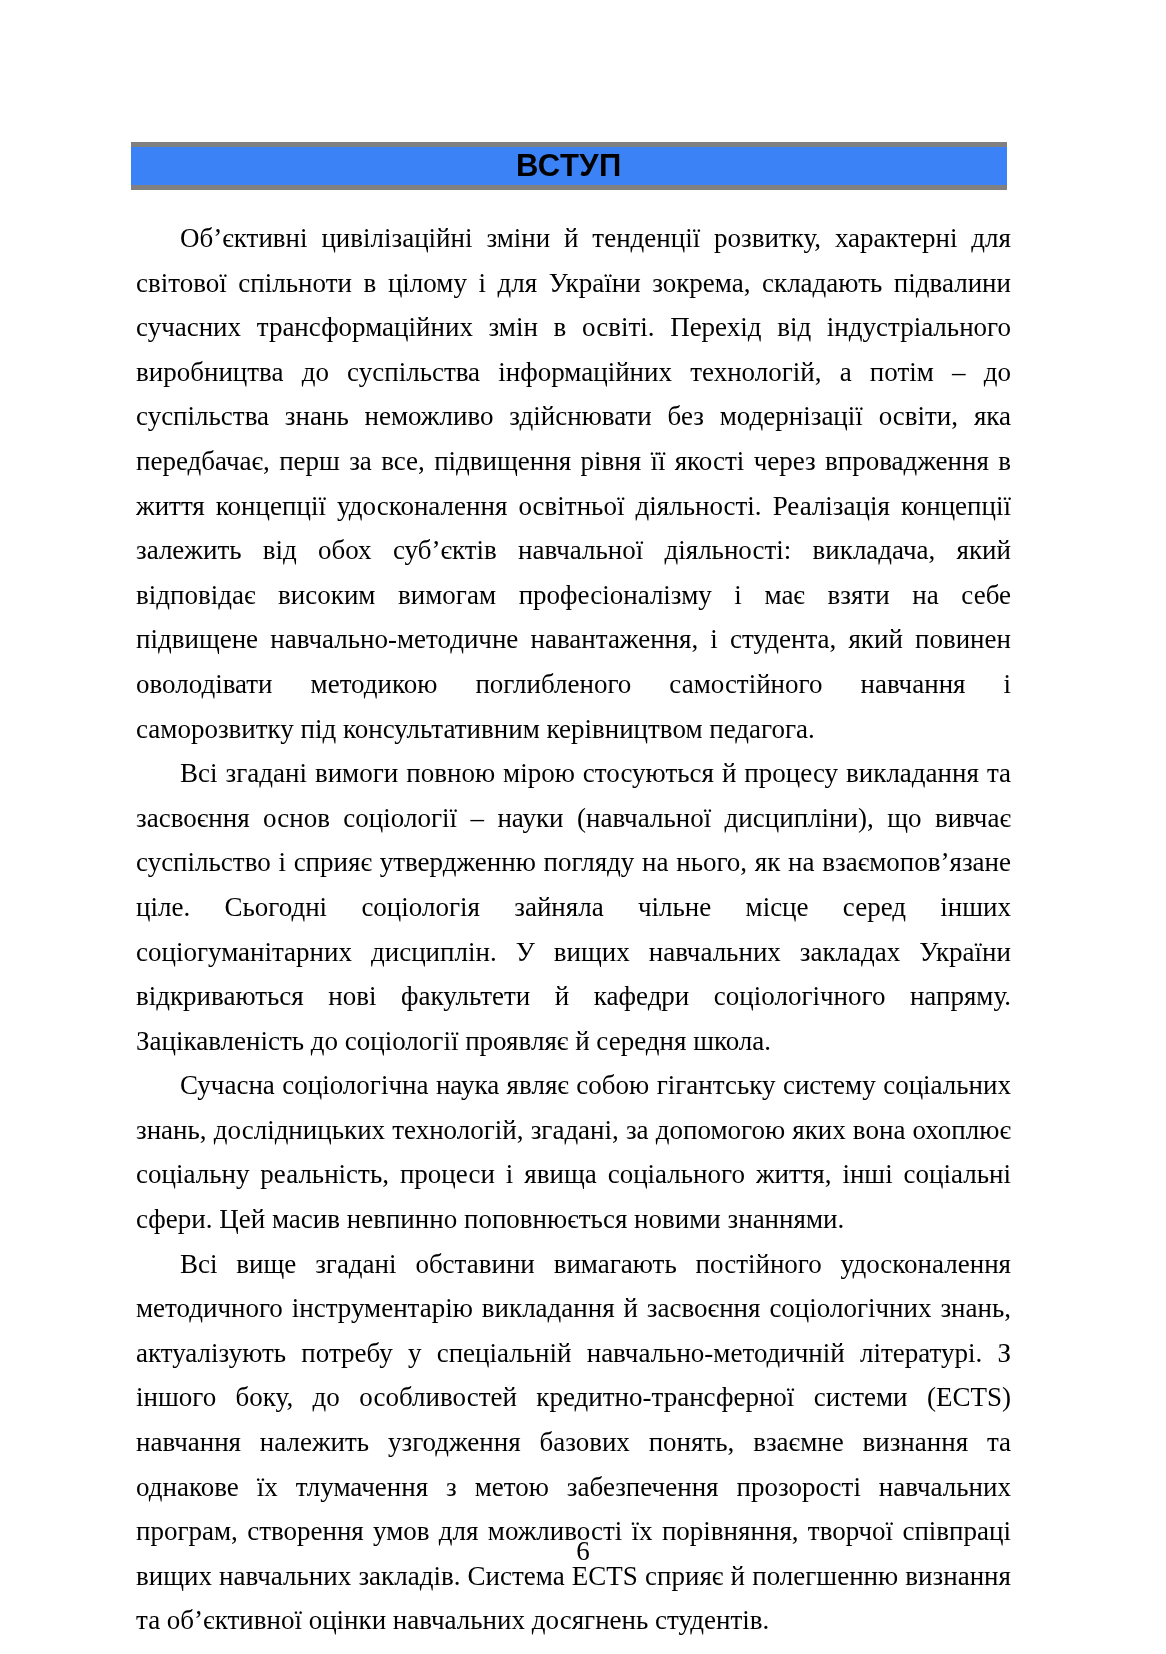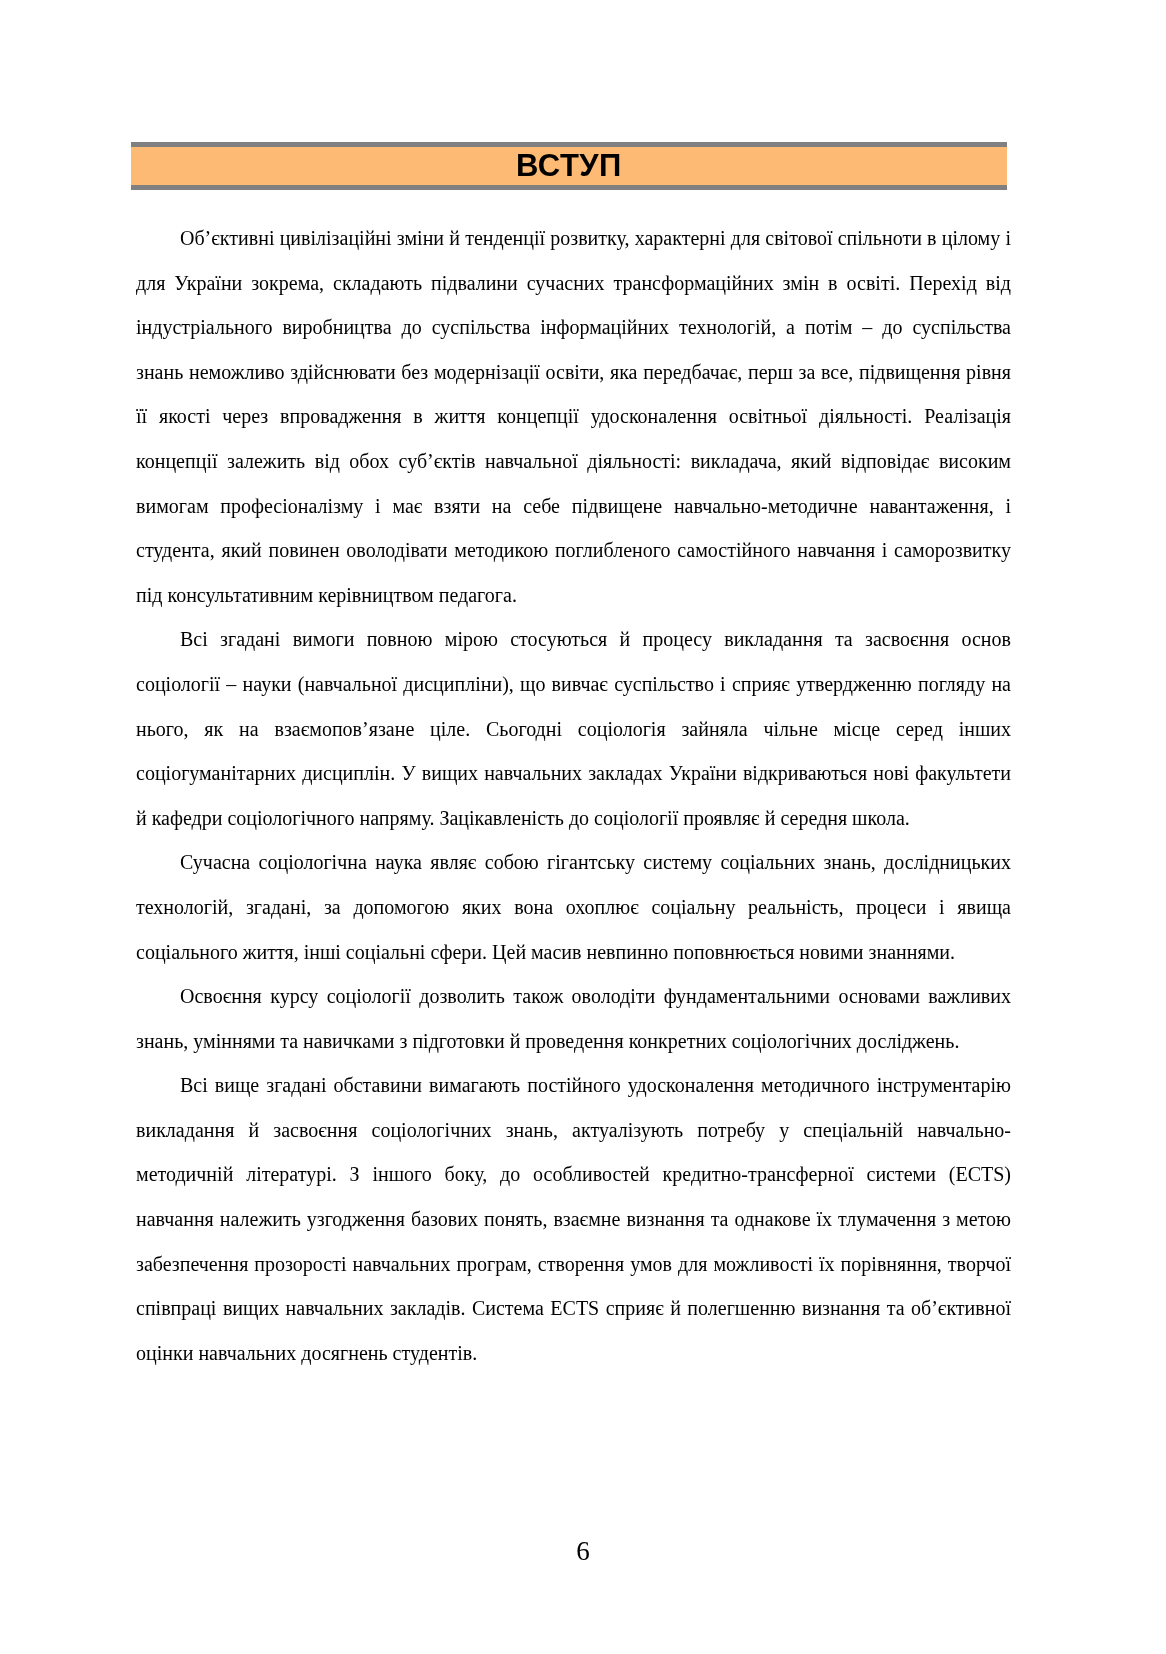--- a/index.html
+++ b/index.html
@@ -26,21 +26,21 @@
     box-sizing: border-box;
   }
 
   
   .section-banner {
     position: absolute;
     left: 131px;
     top: 142px;
     width: 876px;
     height: 48px;
-    background: #fdba74;
+    background: #3b82f6;
     border-top: 5px solid #808080;
     border-bottom: 5px solid #808080;
     box-sizing: border-box;
     display: flex;
     align-items: center;
     justify-content: center;
   }
 
   .section-banner-title {
     font-family: "Liberation Sans", "DejaVu Sans", sans-serif;
@@ -57,21 +57,21 @@
     position: absolute;
     left: 136px;
     top: 216px;
     width: 875px;
   }
 
   p.para {
     margin: 0;
     text-align: justify;
     text-justify: inter-word;
-    font-size: 20px;
+    font-size: 27px;
     line-height: 44.6px;
     text-indent: 44px;
     hyphens: manual;
     -webkit-hyphens: manual;
   }
 
   
   .page-number {
     position: absolute;
     left: 0;
@@ -89,20 +89,19 @@
 
   <div class="section-banner">
     <span class="section-banner-title">ВСТУП</span>
   </div>
 
   <div class="content">
 
     <p class="para">Об’єктивні цивілізаційні зміни й тенденції розвитку, характерні для світової спільноти в цілому і для України зокрема, складають підвалини сучасних трансформаційних змін в освіті. Перехід від індустріального виробництва до суспільства інформаційних технологій, а потім – до суспільства знань неможливо здійснювати без модернізації освіти, яка передбачає, перш за все, підвищення рівня її якості через впровадження в життя концепції удосконалення освітньої діяльності. Реалізація концепції залежить від обох суб’єктів навчальної діяльності: викладача, який відповідає високим вимогам професіоналізму і має взяти на себе підвищене навчально-методичне навантаження, і студента, який повинен оволодівати методикою поглибленого самостійного навчання і саморозвитку під консультативним керівництвом педагога.</p>
     <p class="para">Всі згадані вимоги повною мірою  стосуються й процесу викладання та засвоєння основ соціології – науки (навчальної дисципліни), що  вивчає суспільство і сприяє утвердженню погляду на нього, як на взаємопов’язане ціле. Сьогодні соціологія зайняла чільне місце серед інших соціогуманітарних дисциплін. У вищих навчальних закладах України відкриваються нові факультети й кафедри соціологічного напряму. Зацікавленість до соціології проявляє й середня школа.</p>
     <p class="para">Сучасна соціологічна наука являє собою гігантську систему соціальних знань, дослідницьких технологій, згадані, за допомогою яких вона охоплює соціальну реальність, процеси і явища соціального життя, інші соціальні сфери.  Цей масив невпинно поповнюється новими знаннями.</p>
-    <p class="para">Освоєння курсу соціології дозволить також оволодіти фундаментальними основами важливих знань, уміннями та навичками з підготовки й проведення конкретних соціологічних досліджень.</p>
     <p class="para">Всі вище згадані обставини вимагають постійного удосконалення методичного інструментарію викладання й засвоєння соціологічних знань, актуалізують потребу у спеціальній навчально-методичній літературі. З іншого боку, до особливостей кредитно-трансферної системи (ECTS) навчання належить узгодження базових понять, взаємне визнання та однакове їх тлумачення з метою забезпечення прозорості навчальних програм, створення умов для можливості їх порівняння, творчої співпраці вищих навчальних закладів.  Система ECTS сприяє й полегшенню визнання та об’єктивної оцінки навчальних  досягнень студентів.</p>
 
   </div>
 
   <div class="page-number">6</div>
 
 </div>
 
 </body></html>

